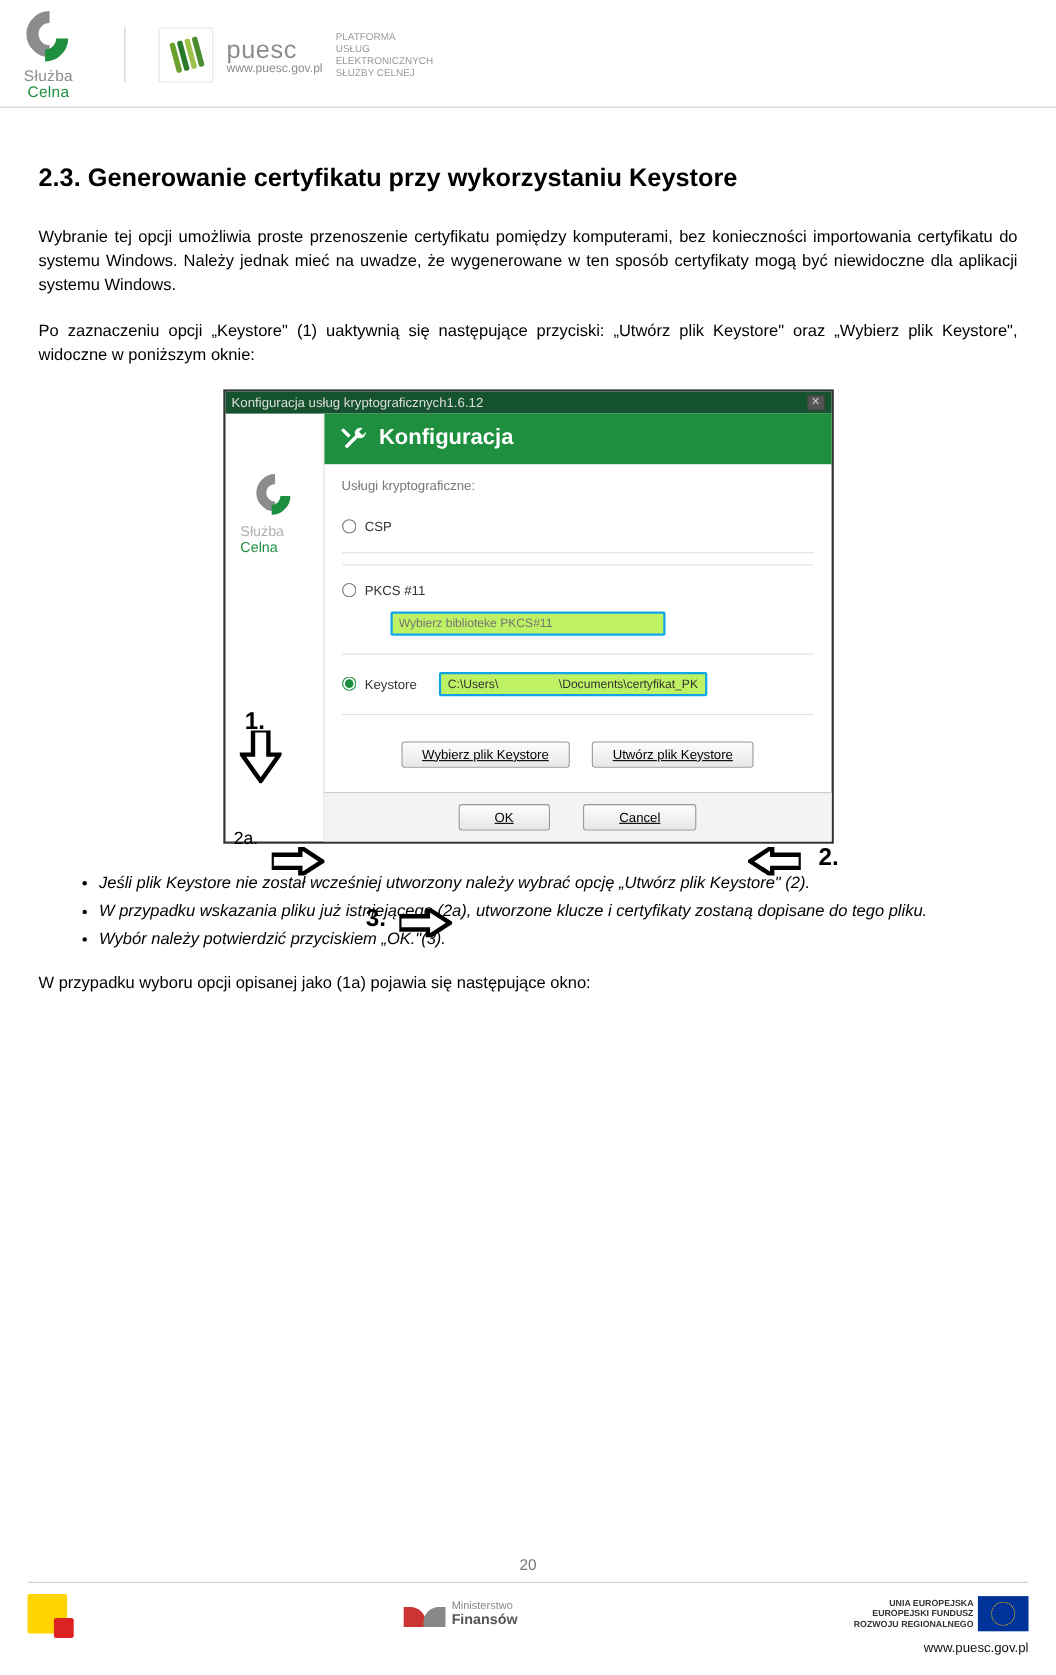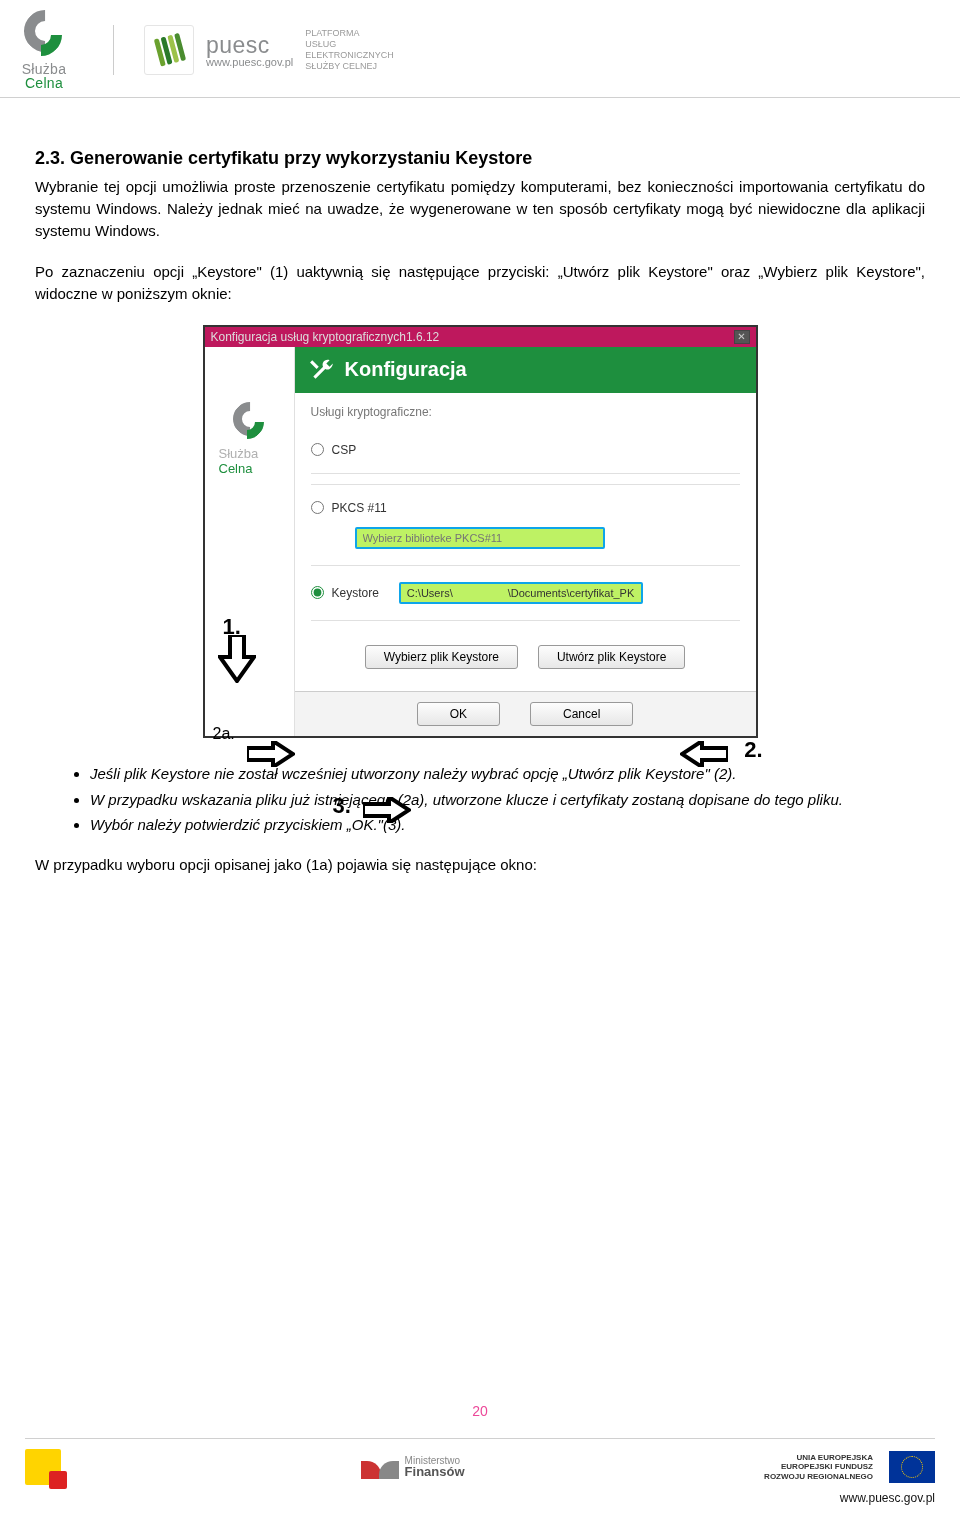--- a/index.html
+++ b/index.html
@@ -89,42 +89,42 @@
     .header-rule {
       border: none;
       border-top: 1px solid #d0d0d0;
       margin: 2px 0 0 0;
     }
     
     .content {
       padding: 50px 35px 0 35px;
     }
     .sec-heading {
-      font-size: 18px;
+      font-size: 23px;
       font-weight: bold;
-      margin-bottom: 7px;
+      margin-bottom: 30px;
     }
     .para {
       font-size: 15px;
       text-align: justify;
       line-height: 1.45;
       margin-bottom: 20px;
     }
     
     .dialog-wrap {
       width: 555px;
       margin: 10px auto 25px auto;
       position: relative;
     }
     .dialog {
       border: 2px solid #333;
       background: #fff;
     }
     .titlebar {
-      background: #be185d;
+      background: #14532d;
       color: #ddd;
       font-size: 12px;
       padding: 3px 6px;
       display: flex;
       justify-content: space-between;
       align-items: center;
     }
     .titlebar .tb-close {
       width: 16px; height: 14px;
       border: 1px solid #444;
@@ -207,20 +207,21 @@
       justify-content: center;
       gap: 20px;
       padding: 14px 0 16px 0;
     }
     .btn {
       font-size: 12px;
       padding: 4px 18px;
       border: 1px solid #999;
       border-radius: 3px;
       background: linear-gradient(#fdfdfd,#e7e7e7);
+      text-decoration: underline;
     }
     .dlg-footer {
       border-top: 1px solid #ccc;
       background: #f3f3f3;
       padding: 10px;
       display: flex;
       justify-content: center;
       gap: 30px;
     }
     .dlg-footer .btn { padding: 4px 32px; }
@@ -258,23 +259,23 @@
       margin-top: 20px;
     }
     
     .footer {
       position: absolute;
       left: 0; right: 0; bottom: 18px;
       padding: 0 25px;
     }
     .page-no {
       text-align: center;
-      color: #ec4899;
+      color: #737373;
       font-size: 14px;
-      margin-bottom: 19px;
+      margin-bottom: 8px;
     }
     .foot-rule {
       border: none; border-top: 1px solid #d0d0d0;
     }
     .foot-row {
       display: flex;
       justify-content: space-between;
       align-items: center;
       padding-top: 10px;
     }
@@ -291,21 +292,21 @@
     .ig-text2 { font-size: 18px; font-weight: 300; letter-spacing: .5px; color:#333; margin-top:-4px; }
     .ig-text3 { font-size: 8px; color:#444; letter-spacing:.3px; }
     .foot-center { display:flex; align-items:center; gap:6px; color:#555;}
     .mf-icon {
       width: 38px; height: 24px; position:relative;
     }
     .mf-icon .a{position:absolute; left:0; bottom:0; width:20px; height:18px; background:#c33; border-top-right-radius:14px;}
     .mf-icon .b{position:absolute; right:0; bottom:0; width:20px; height:18px; background:#888; border-top-left-radius:14px;}
     .mf-text1{font-size:10px; color:#888;}
     .mf-text2{font-size:13px; color:#555; font-weight:bold; margin-top:-2px;}
-    .foot-right { display:flex; align-items:center; gap:16px; }
+    .foot-right { display:flex; align-items:center; gap:4px; }
     .ue-text { text-align:right; font-size:8px; font-weight:bold; color:#333; line-height:1.15;}
     .ue-flag {
       width: 46px; height: 32px; background:#003399; position:relative;
       display:flex; align-items:center; justify-content:center;
     }
     .ue-flag .ring{
       width: 22px; height:22px; border-radius:50%;
       border: 1.5px dotted #ffcc00;
     }
     .foot-url {

